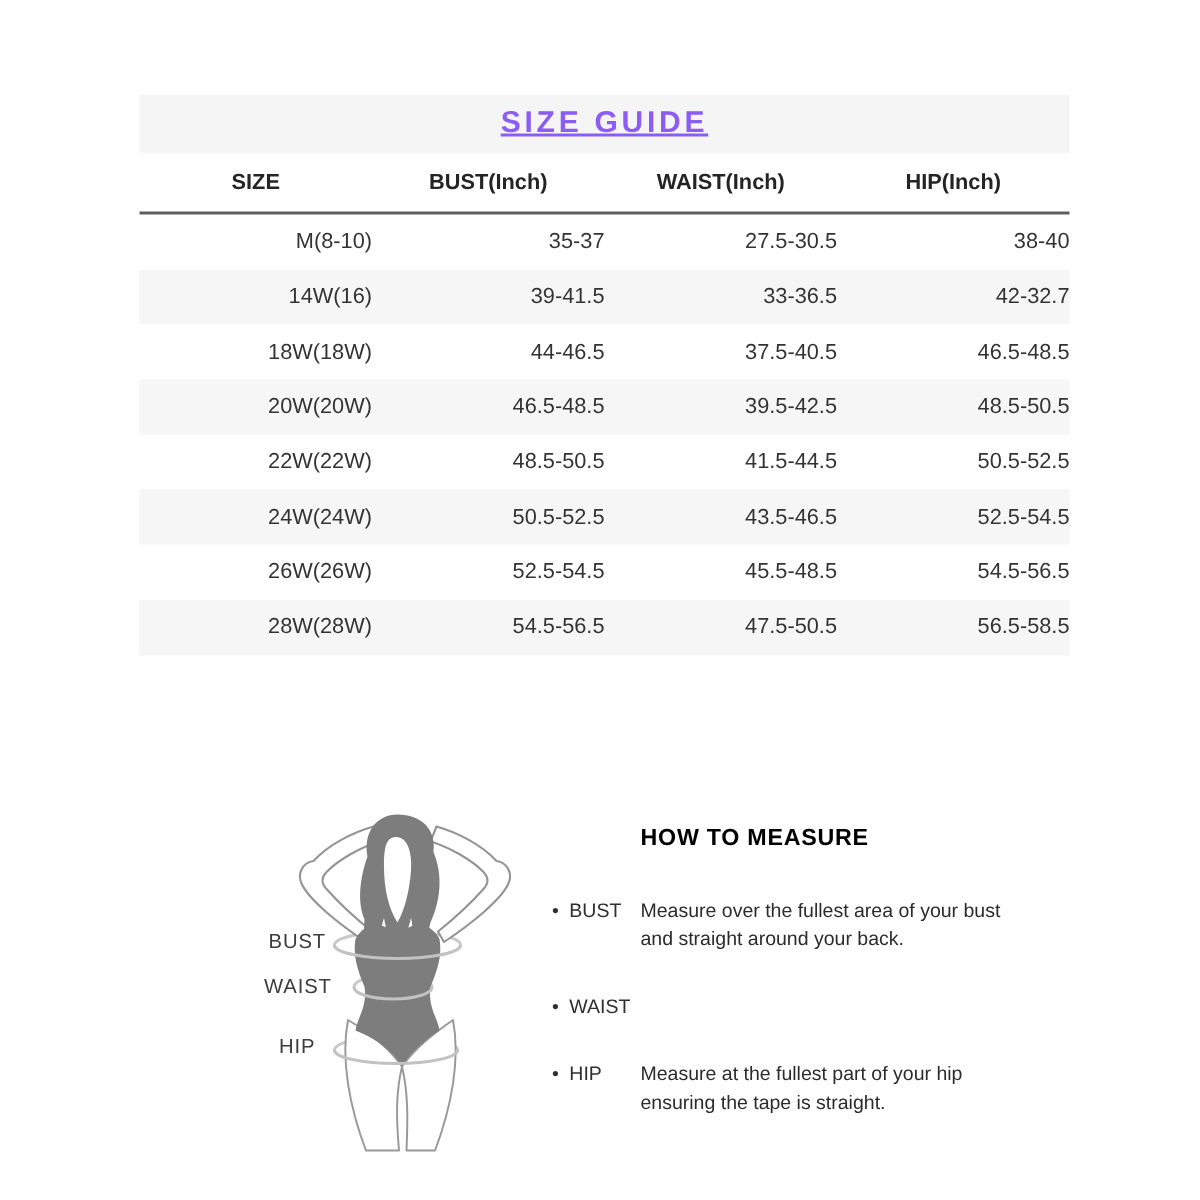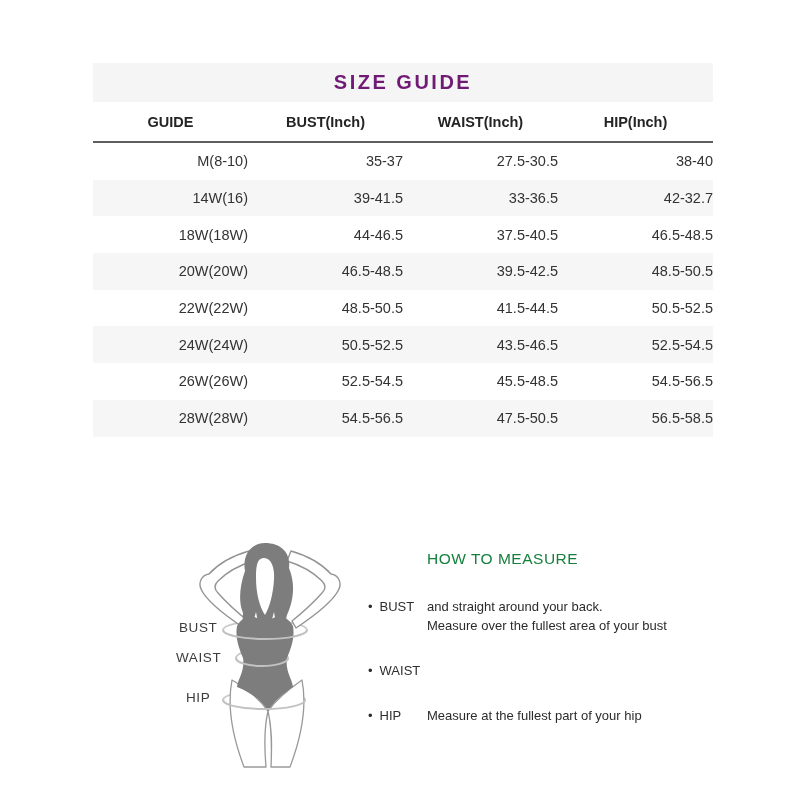--- a/index.html
+++ b/index.html
@@ -11,21 +11,21 @@
     position:relative;
   }
 
   
   .banner {
     position:absolute; left:93px; top:63px; width:620px; height:39px;
     background:#f5f5f5;
     display:flex; align-items:center; justify-content:center;
   }
   .banner-title {
-    font-size:20px; font-weight:700; letter-spacing:2.5px; color:#701a75;
+    font-size:20px; font-weight:700; letter-spacing:2.5px; color:#8b5cf6;text-decoration:underline;
   }
 
   
   .size-table { position:absolute; left:93px; top:102px; width:620px; }
   .thead {
     display:grid; grid-template-columns:repeat(4,1fr);
     height:41px; align-items:center;
     border-bottom:2px solid #5f5f5f;
   }
   .hcell { text-align:center; font-weight:700; font-size:14.5px; color:#242424; }
@@ -41,21 +41,21 @@
   .fig-label {
     position:absolute; font-size:13.5px; letter-spacing:0.6px; color:#3c3c3c;
   }
   .fig-label.bust  { left:179px; top:620px; }
   .fig-label.waist { left:176px; top:650px; }
   .fig-label.hip   { left:186px; top:690px; }
 
   
   .howto-heading {
     position:absolute; left:427px; top:550px;
-    font-size:15.5px; font-weight:400; letter-spacing:0.5px; color:#15803d;
+    font-size:15.5px; font-weight:700; letter-spacing:0.5px; color:#000000;
   }
   .howto-list { position:absolute; left:368px; top:597px; width:320px; }
   .m-item { display:grid; grid-template-columns:59px 1fr; }
   .m-item + .m-item { margin-top:26px; }
   .m-key {
     font-size:13px; color:#2e2e2e; line-height:19px; white-space:nowrap;
     display:flex; gap:7px;
   }
   .m-bullet::before { content:"\2022"; font-size:13px; color:#2e2e2e; }
   .m-desc span {
@@ -65,21 +65,21 @@
 </style>
 </head>
 <body>
 
 <div class="banner">
   <span class="banner-title">SIZE GUIDE</span>
 </div>
 
 <div class="size-table">
   <div class="thead">
-    <div class="hcell">GUIDE</div>
+    <div class="hcell">SIZE</div>
     <div class="hcell">BUST(Inch)</div>
     <div class="hcell">WAIST(Inch)</div>
     <div class="hcell">HIP(Inch)</div>
   </div>
   <div>
       <div class="trow">
         <div class="tcell">M(8-10)</div>
         <div class="tcell">35-37</div>
         <div class="tcell">27.5-30.5</div>
         <div class="tcell">38-40</div>
@@ -171,32 +171,33 @@
 
 <div class="howto-heading">HOW TO MEASURE</div>
 
 <div class="howto-list">
   <div class="m-item">
     <div class="m-key">
       <span class="m-bullet"></span>
       <span>BUST</span>
     </div>
     <div class="m-desc">
+      <span>Measure over the fullest area of your bust</span>
       <span>and straight around your back.</span>
-      <span>Measure over the fullest area of your bust</span>
     </div>
   </div>
   <div class="m-item">
     <div class="m-key">
       <span class="m-bullet"></span>
       <span>WAIST</span>
     </div>
   </div>
   <div class="m-item">
     <div class="m-key">
       <span class="m-bullet"></span>
       <span>HIP</span>
     </div>
     <div class="m-desc">
       <span>Measure at the fullest part of your hip</span>
+      <span>ensuring the tape is straight.</span>
     </div>
   </div>
 </div>
 
 </body></html>

